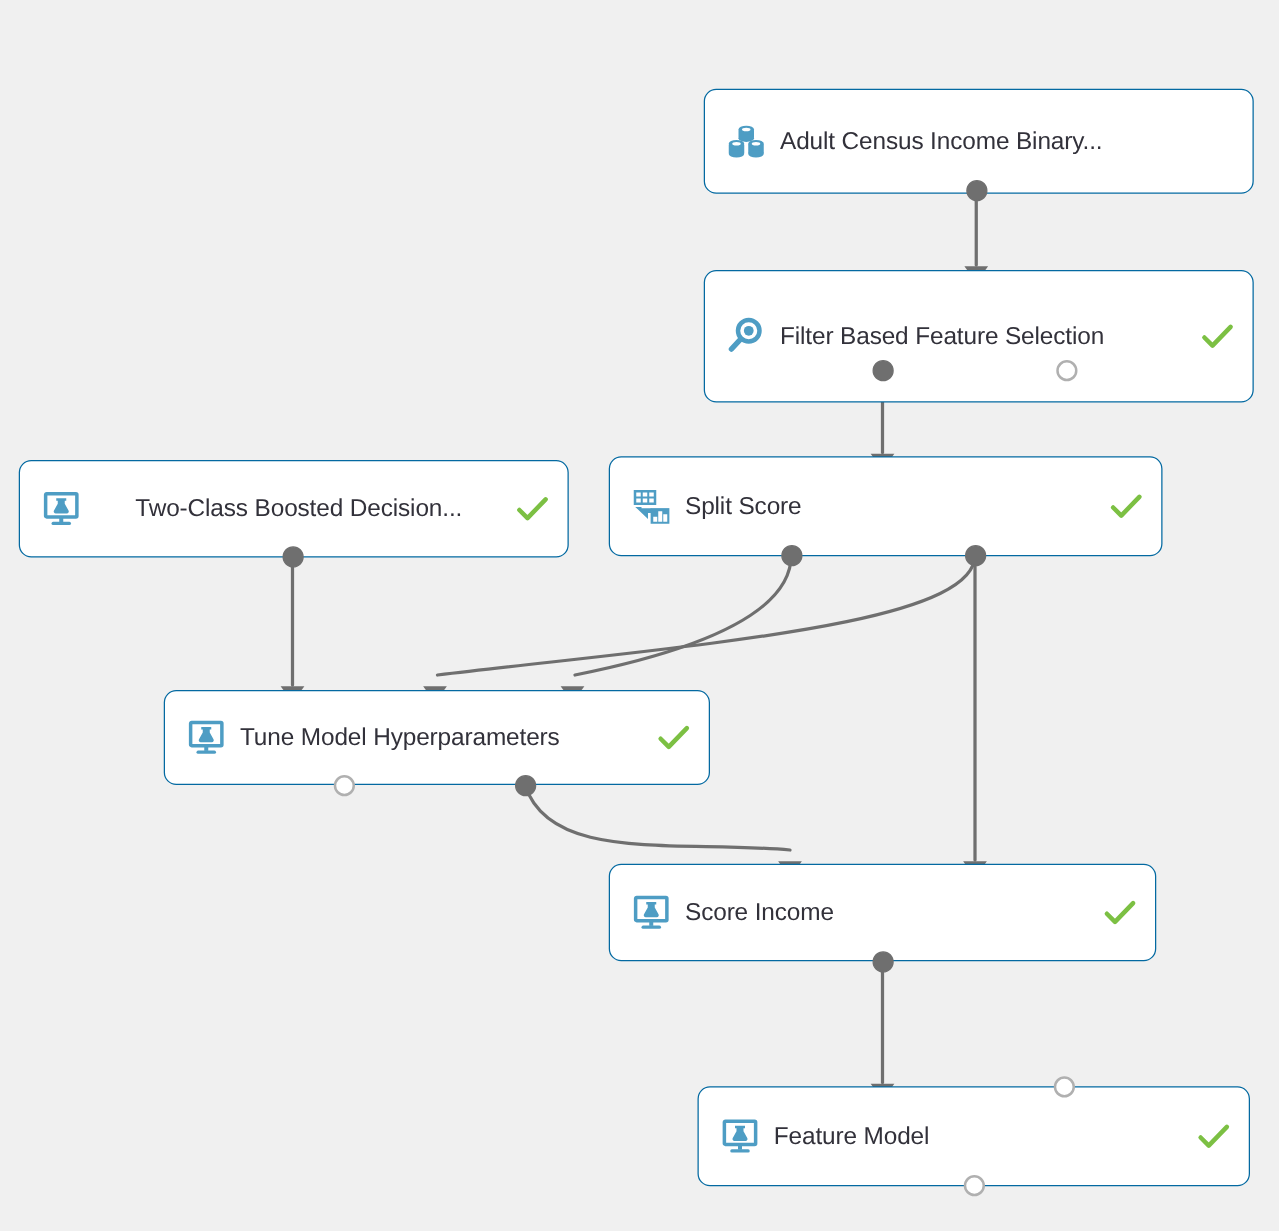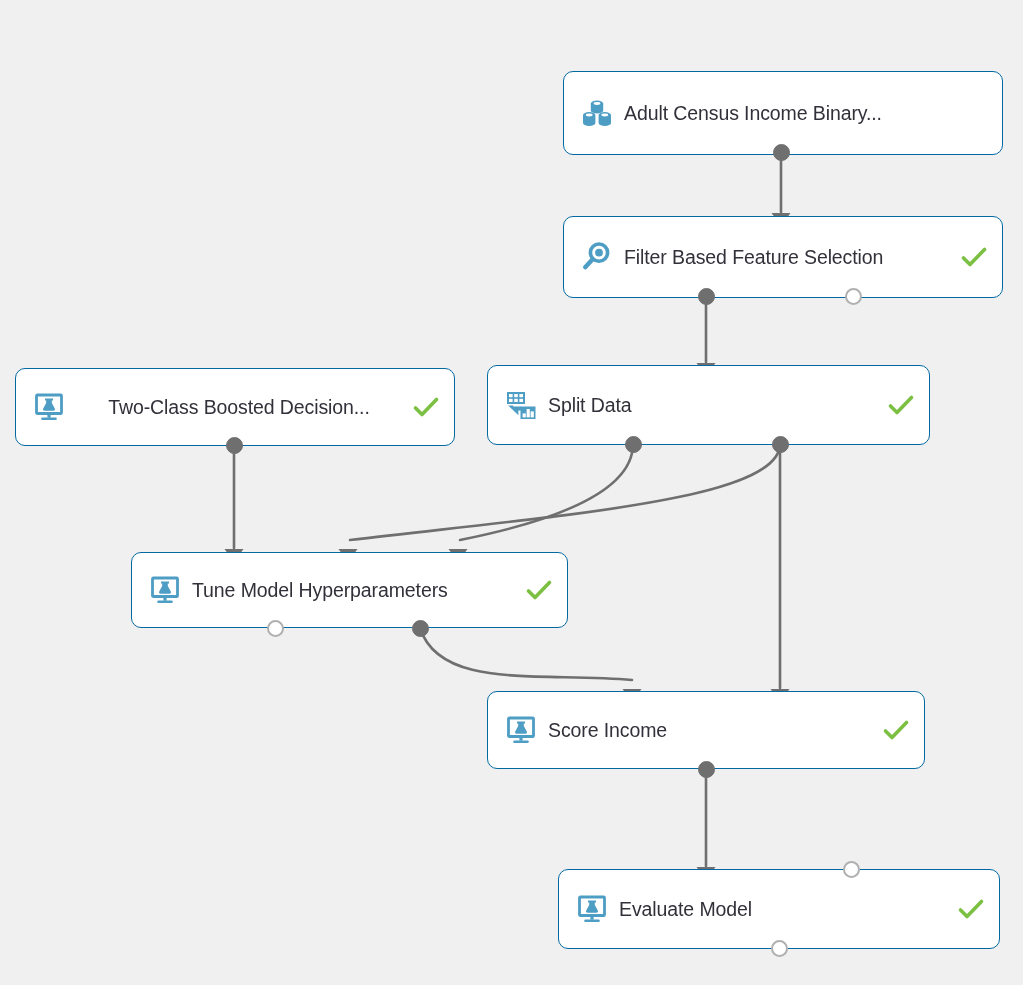--- a/index.html
+++ b/index.html
@@ -120,21 +120,21 @@
         <ellipse cx="26.8" cy="21" rx="6.2" ry="3.0"></ellipse>
         <rect x="20.6" y="21" width="12.4" height="8" rx="1"></rect>
         <ellipse cx="26.8" cy="29" rx="6.2" ry="3.0"></ellipse>
         <ellipse cx="26.8" cy="21" rx="3.4" ry="1.4" fill="#ffffff"></ellipse>
       </g>
           </svg>
         </div>
         <div class="node-label">Adult Census Income Binary...</div>
         <div class="node-check"></div>
       </div>
-      <div class="node" style="left: 563px; top: 216px; width: 440px; height: 82px;">
+      <div class="node" style="left: 563px; top: 216px; width: 440px; height: 106px;">
         <div class="node-icon">
           <svg width="38" height="38" viewBox="0 0 38 38">
       <g fill="none" stroke="#4e9dc4" stroke-width="3.6">
         <circle cx="21" cy="14.6" r="8.6"></circle>
         <line x1="14.6" y1="21.2" x2="7.2" y2="29.2" stroke-width="4.4" stroke-linecap="round"></line>
       </g>
       <circle cx="21" cy="14.6" r="3.9" fill="#4e9dc4"></circle>
     </svg>
         </div>
         <div class="node-label">Filter Based Feature Selection</div>
@@ -180,21 +180,21 @@
         <path d="M6.2 19.5 L16.4 29.2 L16.4 24.4 L19 24.4 L19 20.6 L11.2 20.6 L11.2 19.5 Z"></path>
         <rect x="18.5" y="20.5" width="15" height="12.5"></rect>
         <g fill="#ffffff">
           <rect x="20.6" y="27.4" width="3.2" height="4"></rect>
           <rect x="24.6" y="23.0" width="3.2" height="8.4"></rect>
           <rect x="28.6" y="25.4" width="3.2" height="6"></rect>
         </g>
       </g>
           </svg>
         </div>
-        <div class="node-label">Split Data</div>
+        <div class="node-label">Split Score</div>
         <div class="node-check">
           <svg width="28" height="28" viewBox="0 0 28 28">
     <path d="M3.5 15 L10 21.5 L24.5 6.5" fill="none" stroke="#7cc043" stroke-width="3.6" stroke-linecap="round" stroke-linejoin="round"></path>
           </svg>
         </div>
       </div>
       <div class="node" style="left: 131px; top: 552px; width: 437px; height: 76px;">
         <div class="node-icon">
           <svg width="38" height="38" viewBox="0 0 38 38">
     <g fill="none" stroke="#4e9dc4" stroke-width="2.8">
@@ -240,21 +240,21 @@
     <g fill="none" stroke="#4e9dc4" stroke-width="2.8">
       <rect x="6.5" y="7" width="25" height="18.5" rx="0.8"></rect>
     </g>
     <g fill="#4e9dc4">
       <path d="M15.0 10.6 h8 v2.0 h-1.2 l0 2.4 3.0 5.4 a1.6 1.6 0 0 1 -1.4 2.4 h-8.8 a1.6 1.6 0 0 1 -1.4 -2.4 l3.0 -5.4 0 -2.4 h-1.2 z"></path>
       <rect x="17.4" y="25.5" width="3.2" height="4.2"></rect>
       <rect x="11.2" y="29.4" width="15.6" height="2.6" rx="1.3"></rect>
     </g>
   </svg>
         </div>
-        <div class="node-label">Evaluate Model</div>
+        <div class="node-label">Feature Model</div>
         <div class="node-check">
           <svg width="28" height="28" viewBox="0 0 28 28">
     <path d="M3.5 15 L10 21.5 L24.5 6.5" fill="none" stroke="#7cc043" stroke-width="3.6" stroke-linecap="round" stroke-linejoin="round"></path>
           </svg>
         </div>
       </div>
     </div>
   <div id="port-layer">
       <div class="port filled" style="left: 772.5px; top: 143.5px;"></div>
       <div class="port filled" style="left: 697.5px; top: 287.5px;"></div>

